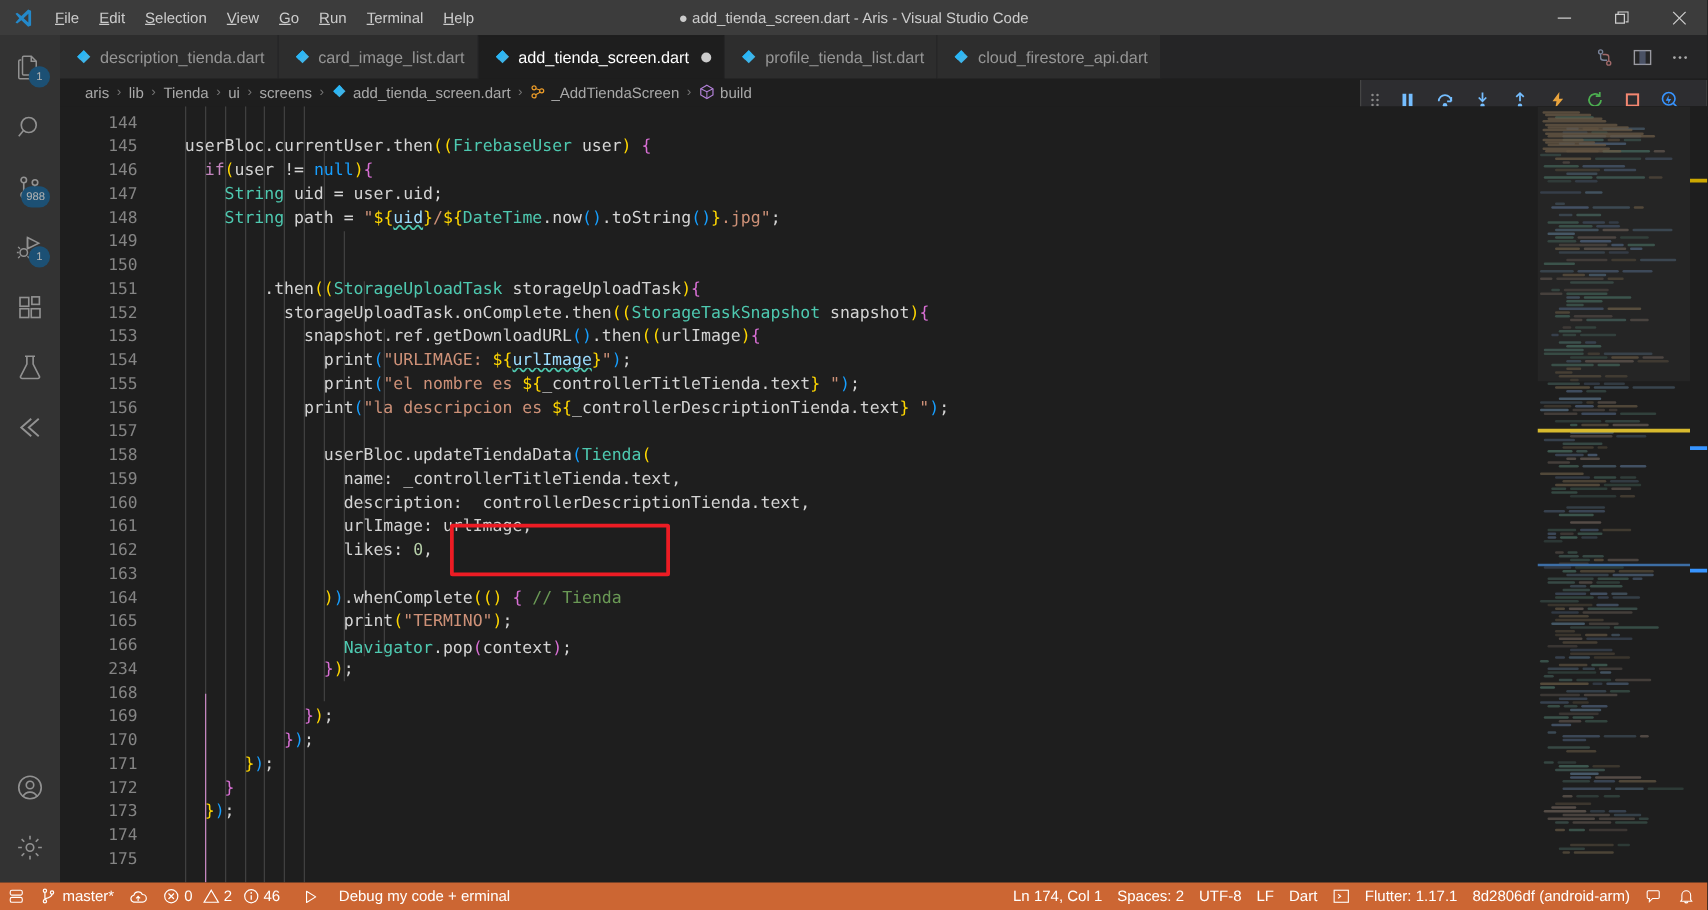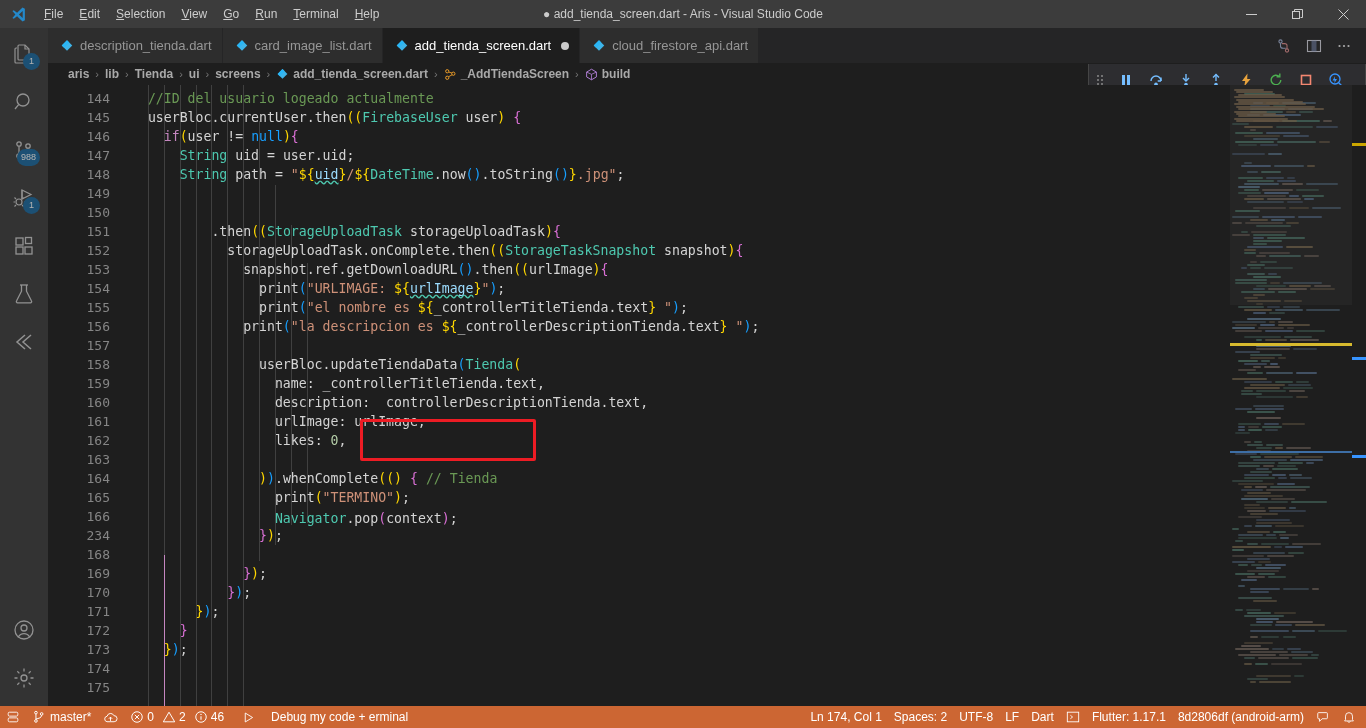--- a/index.html
+++ b/index.html
@@ -77,21 +77,21 @@
   }
   .tab-action { width: 28px; height: 28px; display:flex; align-items:center; justify-content:center; opacity:.8; }
 
   
   .breadcrumb {
     position: absolute; top: 63px; left: 48px; width: 1318px; height: 22px;
     background: #1e1e1e; display: flex; align-items: center;
     padding-left: 20px; font-size: 12px; color: #a9a9a9; gap: 4px;
   }
   .bc-sep { color: #767676; margin: 0 2px; font-size: 11px; }
-  .bc-item { display: flex; align-items: center; gap: 4px; font-weight: bold; }
+  .bc-item { display: flex; gap: 4px; }
 
   
   .debug-toolbar {
     position: absolute; top: 64px; left: 1088px; width: 278px; height: 32px;
     background: #2d2d30; border: 1px solid #454545; border-top: none;
     display: flex; align-items: center; border-radius: 0 0 4px 4px;
   }
   .dbg-grip { width: 22px; display: flex; align-items: center; justify-content: center; }
   .dbg-btn { width: 30px; height: 30px; display: flex; align-items: center; justify-content: center; }
 
@@ -297,20 +297,29 @@
     </div>
     <div class="tab active">
       <span>
         <svg width="14" height="14" viewBox="0 0 24 24">
             <path d="M12 2 3 11l9 9 9-9z" fill="#40c4ff" opacity="0.9"></path>
             <path d="M12 2 3 11l4 4 9-9z" fill="#29b6f6"></path>
           </svg>
       </span>
       <span>add_tienda_screen.dart</span>
       <span class="tab-dirty"></span>
+    </div>
+    <div class="tab">
+      <span>
+        <svg width="14" height="14" viewBox="0 0 24 24">
+            <path d="M12 2 3 11l9 9 9-9z" fill="#40c4ff" opacity="0.9"></path>
+            <path d="M12 2 3 11l4 4 9-9z" fill="#29b6f6"></path>
+          </svg>
+      </span>
+      <span>profile_tienda_list.dart</span>
     </div>
     <div class="tab">
       <span>
         <svg width="14" height="14" viewBox="0 0 24 24">
             <path d="M12 2 3 11l9 9 9-9z" fill="#40c4ff" opacity="0.9"></path>
             <path d="M12 2 3 11l4 4 9-9z" fill="#29b6f6"></path>
           </svg>
       </span>
       <span>cloud_firestore_api.dart</span>
     </div>
@@ -503,21 +512,21 @@
         <div class="iguide" style="left: 95.28px; top: 0px; height: 621px;"></div>
         <div class="iguide" style="left: 111.16px; top: 0px; height: 621px;"></div>
         <div class="iguide" style="left: 127.04px; top: 36px; height: 440px;"></div>
         <div class="iguide" style="left: 142.92px; top: 100px; height: 360px;"></div>
         <div class="iguide" style="left: 158.8px; top: 140px; height: 300px;"></div>
         <div class="iguide" style="left: 174.68px; top: 178px; height: 260px;"></div>
         <div class="iguide" style="left: 31.76px; top: 470px; height: 151px; background: rgb(197, 134, 192);"></div>
       </div>
     <div class="code-layer" id="codelayer">
         <div class="code-line" style="top: -15px;"></div>
-        <div class="code-line" style="top: 4px;"><span class="t-pl">  </span><span class="t-cmt">//ID del usuario logeado actualmente</span></div>
+        <div class="code-line" style="top: 4px;"><span class="t-pl">  </span></div>
         <div class="code-line" style="top: 23px;"><span class="t-pl">  userBloc</span><span class="t-pl">.</span><span class="t-pl">currentUser</span><span class="t-pl">.</span><span class="t-pl">then</span><span class="b-y">((</span><span class="t-typ">FirebaseUser</span><span class="t-pl"> user</span><span class="b-y">)</span><span class="t-pl"> </span><span class="b-p">{</span></div>
         <div class="code-line" style="top: 42px;"><span class="t-pl">    </span><span class="t-kw">if</span><span class="b-y">(</span><span class="t-pl">user</span><span class="t-pl"> != </span><span class="b-b">null</span><span class="b-y">)</span><span class="b-p">{</span></div>
         <div class="code-line" style="top: 61px;"><span class="t-pl">      </span><span class="t-typ">String</span><span class="t-pl"> uid </span><span class="t-pl">= </span><span class="t-pl">user</span><span class="t-pl">.</span><span class="t-pl">uid;</span></div>
         <div class="code-line" style="top: 80px;"><span class="t-pl">      </span><span class="t-typ">String</span><span class="t-pl"> path </span><span class="t-pl">= </span><span class="t-str">"</span><span class="b-y">${</span><span class="t-var squig">uid</span><span class="b-y">}</span><span class="t-str">/</span><span class="b-y">${</span><span class="t-typ">DateTime</span><span class="t-pl">.</span><span class="t-pl">now</span><span class="b-b">()</span><span class="t-pl">.</span><span class="t-pl">toString</span><span class="b-b">()</span><span class="b-y">}</span><span class="t-str">.jpg"</span><span class="t-pl">;</span></div>
         <div class="code-line" style="top: 99px;"></div>
         <div class="code-line" style="top: 137px;"><span class="t-pl">          </span><span class="t-pl">.</span><span class="t-pl">then</span><span class="b-y">((</span><span class="t-typ">StorageUploadTask</span><span class="t-pl"> storageUploadTask</span><span class="b-y">)</span><span class="b-p">{</span></div>
         <div class="code-line" style="top: 156px;"><span class="t-pl">            storageUploadTask</span><span class="t-pl">.</span><span class="t-pl">onComplete</span><span class="t-pl">.</span><span class="t-pl">then</span><span class="b-y">((</span><span class="t-typ">StorageTaskSnapshot</span><span class="t-pl"> snapshot</span><span class="b-y">)</span><span class="b-p">{</span></div>
         <div class="code-line" style="top: 175px;"><span class="t-pl">              snapshot</span><span class="t-pl">.</span><span class="t-pl">ref</span><span class="t-pl">.</span><span class="t-pl">getDownloadURL</span><span class="b-b">()</span><span class="t-pl">.</span><span class="t-pl">then</span><span class="b-y">((</span><span class="t-pl">urlImage</span><span class="b-y">)</span><span class="b-p">{</span></div>
         <div class="code-line" style="top: 194px;"><span class="t-pl">                </span><span class="t-pl">print</span><span class="b-b">(</span><span class="t-str">"URLIMAGE: </span><span class="b-y">${</span><span class="t-var squig">urlImage</span><span class="b-y">}</span><span class="t-str">"</span><span class="b-b">)</span><span class="t-pl">;</span></div>
         <div class="code-line" style="top: 213px;"><span class="t-pl">                </span><span class="t-pl">print</span><span class="b-b">(</span><span class="t-str">"el nombre es </span><span class="b-y">${</span><span class="t-pl">_controllerTitleTienda</span><span class="t-pl">.</span><span class="t-pl">text</span><span class="b-y">}</span><span class="t-str"> "</span><span class="b-b">)</span><span class="t-pl">;</span></div>

